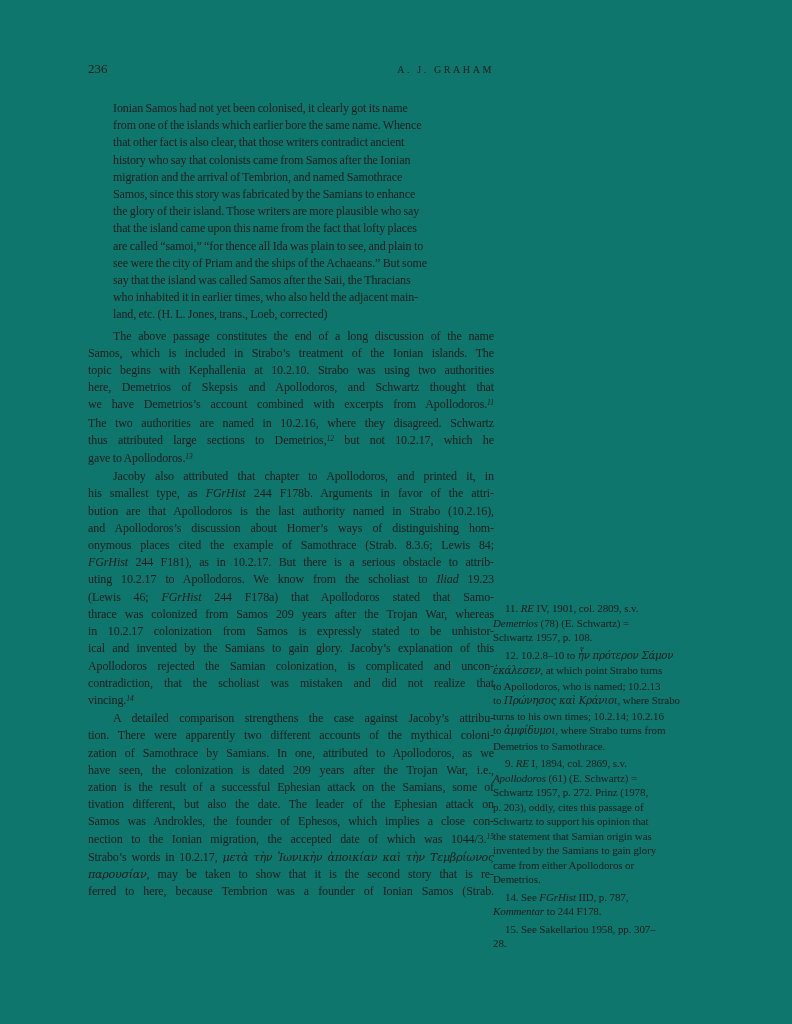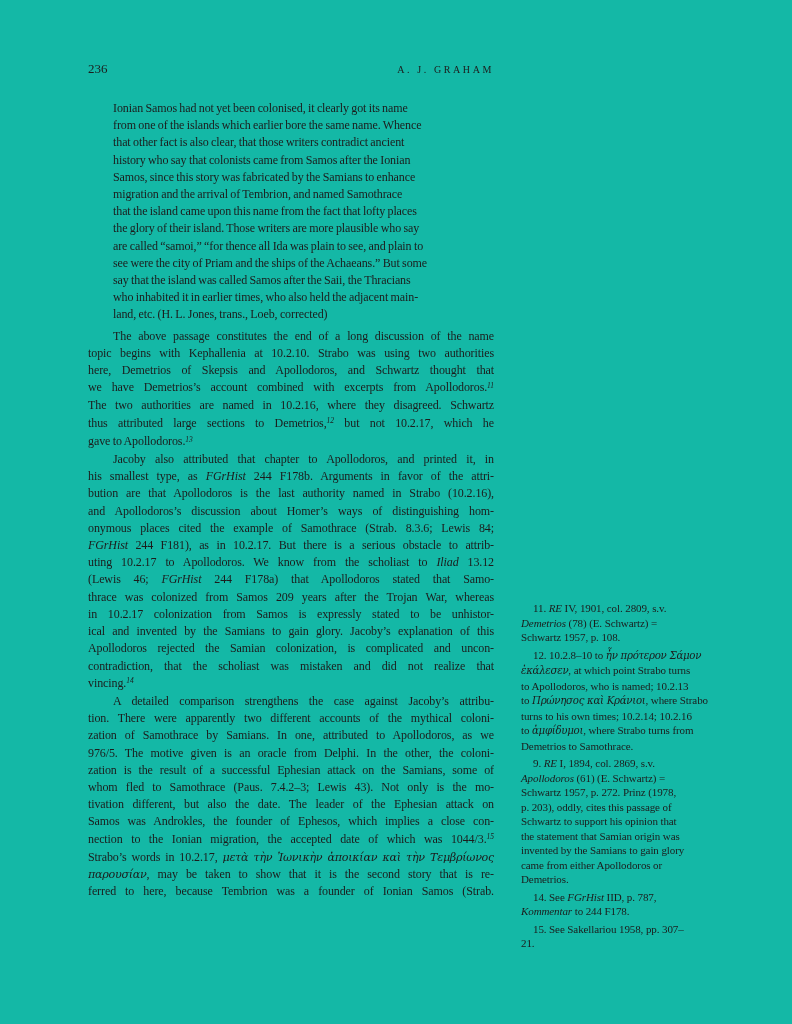--- a/index.html
+++ b/index.html
@@ -1,20 +1,20 @@
 <!DOCTYPE html>
 <html><head>
 <meta charset="utf-8">
 <style>
   html, body { margin: 0; padding: 0; background: #ffffff; }
   .page {
     position: relative;
     width: 792px;
     height: 1024px;
-    background: #14b8a6;
+    background: #0f766e;
     color: #1c1c1c;
     font-family: "Liberation Serif", "DejaVu Serif", serif;
     overflow: hidden;
   }
   .page-header {
     position: absolute;
     left: 88px;
     top: 61px;
     width: 406px;
     display: flex;
@@ -46,21 +46,21 @@
     text-align-last: justify;
     overflow: hidden;
     white-space: normal;
   }
   .para.justify .line:last-child { text-align-last: left; }
   .para.justify.cont .line:last-child { text-align-last: justify; }
   .para .line:first-child { text-indent: 25px; }
 
   .footnotes {
     position: absolute;
-    left: 521px;
+    left: 493px;
     top: 601px;
     width: 195px;
     font-size: 11px;
     line-height: 14.5px;
     letter-spacing: -0.1px;
   }
   .footnote { margin-bottom: 3px; }
   .footnote .line:first-child { text-indent: 12px; }
 
   .run-i { font-style: italic; }
@@ -87,62 +87,62 @@
     <span class="page-number">236</span>
     <span class="running-head">A. J. GRAHAM</span>
   </header>
 
   <main class="main-col">
     <div class="quote">
         <div class="line"><span>Ionian Samos had not yet been colonised, it clearly got its name</span></div>
         <div class="line"><span>from one of the islands which earlier bore the same name. Whence</span></div>
         <div class="line"><span>that other fact is also clear, that those writers contradict ancient</span></div>
         <div class="line"><span>history who say that colonists came from Samos after the Ionian</span></div>
+        <div class="line"><span>migration and the arrival of Tembrion, and named Samothrace</span></div>
         <div class="line"><span>Samos, since this story was fabricated by the Samians to enhance</span></div>
-        <div class="line"><span>migration and the arrival of Tembrion, and named Samothrace</span></div>
+        <div class="line"><span>the glory of their island. Those writers are more plausible who say</span></div>
         <div class="line"><span>that the island came upon this name from the fact that lofty places</span></div>
-        <div class="line"><span>the glory of their island. Those writers are more plausible who say</span></div>
         <div class="line"><span>are called “samoi,” “for thence all Ida was plain to see, and plain to</span></div>
         <div class="line"><span>see were the city of Priam and the ships of the Achaeans.” But some</span></div>
         <div class="line"><span>say that the island was called Samos after the Saii, the Thracians</span></div>
         <div class="line"><span>who inhabited it in earlier times, who also held the adjacent main-</span></div>
         <div class="line"><span>land, etc. (H. L. Jones, trans., Loeb, corrected)</span></div>
       </div>
     <div class="para justify">
         <div class="line"><span>The above passage constitutes the end of a long discussion of the name</span></div>
+        <div class="line"><span>Samos, which is included in Strabo’s treatment of the Ionian islands. The</span></div>
         <div class="line"><span>topic begins with Kephallenia at 10.2.10. Strabo was using two authorities</span></div>
         <div class="line"><span>here, Demetrios of Skepsis and Apollodoros, and Schwartz thought that</span></div>
         <div class="line"><span>we have Demetrios’s account combined with excerpts from Apollodoros.</span><span class="run-sup">11</span></div>
         <div class="line"><span>The two authorities are named in 10.2.16, where they disagreed. Schwartz</span></div>
         <div class="line"><span>thus attributed large sections to Demetrios,</span><span class="run-sup">12</span><span> but not 10.2.17, which he</span></div>
         <div class="line"><span>gave to Apollodoros.</span><span class="run-sup">13</span></div>
       </div>
     <div class="para justify">
         <div class="line"><span>Jacoby also attributed that chapter to Apollodoros, and printed it, in</span></div>
         <div class="line"><span>his smallest type, as </span><span class="run-i">FGrHist</span><span> 244 F178b. Arguments in favor of the attri-</span></div>
         <div class="line"><span>bution are that Apollodoros is the last authority named in Strabo (10.2.16),</span></div>
         <div class="line"><span>and Apollodoros’s discussion about Homer’s ways of distinguishing hom-</span></div>
         <div class="line"><span>onymous places cited the example of Samothrace (Strab. 8.3.6; Lewis 84;</span></div>
         <div class="line"><span class="run-i">FGrHist</span><span> 244 F181), as in 10.2.17. But there is a serious obstacle to attrib-</span></div>
-        <div class="line"><span>uting 10.2.17 to Apollodoros. We know from the scholiast to </span><span class="run-i">Iliad</span><span> 13.12</span></div>
+        <div class="line"><span>uting 10.2.17 to Apollodoros. We know from the scholiast to </span><span class="run-i">Iliad</span><span> 19.23</span></div>
         <div class="line"><span>(Lewis 46; </span><span class="run-i">FGrHist</span><span> 244 F178a) that Apollodoros stated that Samo-</span></div>
         <div class="line"><span>thrace was colonized from Samos 209 years after the Trojan War, whereas</span></div>
         <div class="line"><span>in 10.2.17 colonization from Samos is expressly stated to be unhistor-</span></div>
         <div class="line"><span>ical and invented by the Samians to gain glory. Jacoby’s explanation of this</span></div>
         <div class="line"><span>Apollodoros rejected the Samian colonization, is complicated and uncon-</span></div>
         <div class="line"><span>contradiction, that the scholiast was mistaken and did not realize that</span></div>
         <div class="line"><span>vincing.</span><span class="run-sup">14</span></div>
       </div>
     <div class="para justify cont">
         <div class="line"><span>A detailed comparison strengthens the case against Jacoby’s attribu-</span></div>
         <div class="line"><span>tion. There were apparently two different accounts of the mythical coloni-</span></div>
         <div class="line"><span>zation of Samothrace by Samians. In one, attributed to Apollodoros, as we</span></div>
-        <div class="line"><span>976/5. The motive given is an oracle from Delphi. In the other, the coloni-</span></div>
+        <div class="line"><span>have seen, the colonization is dated 209 years after the Trojan War, i.e.,</span></div>
         <div class="line"><span>zation is the result of a successful Ephesian attack on the Samians, some of</span></div>
-        <div class="line"><span>whom fled to Samothrace (Paus. 7.4.2–3; Lewis 43). Not only is the mo-</span></div>
         <div class="line"><span>tivation different, but also the date. The leader of the Ephesian attack on</span></div>
         <div class="line"><span>Samos was Androkles, the founder of Ephesos, which implies a close con-</span></div>
         <div class="line"><span>nection to the Ionian migration, the accepted date of which was 1044/3.</span><span class="run-sup">15</span></div>
         <div class="line"><span>Strabo’s words in 10.2.17, </span><span class="run-g">μετὰ τὴν Ἰωνικὴν ἀποικίαν καὶ τὴν Τεμβρίωνος</span></div>
         <div class="line"><span class="run-g">παρουσίαν</span><span>, may be taken to show that it is the second story that is re-</span></div>
         <div class="line"><span>ferred to here, because Tembrion was a founder of Ionian Samos (Strab.</span></div>
       </div>
   </main>
 
   <aside class="footnotes">
@@ -170,17 +170,17 @@
         <div class="line"><span>invented by the Samians to gain glory</span></div>
         <div class="line"><span>came from either Apollodoros or</span></div>
         <div class="line"><span>Demetrios.</span></div>
       </div>
     <div class="footnote">
         <div class="line"><span>14. See </span><span class="run-i">FGrHist</span><span> IID, p. 787,</span></div>
         <div class="line"><span class="run-i">Kommentar</span><span> to 244 F178.</span></div>
       </div>
     <div class="footnote">
         <div class="line"><span>15. See Sakellariou 1958, pp. 307–</span></div>
-        <div class="line"><span>21.</span></div>
+        <div class="line"><span>28.</span></div>
       </div>
   </aside>
 
 </div>
 
 </body></html>

